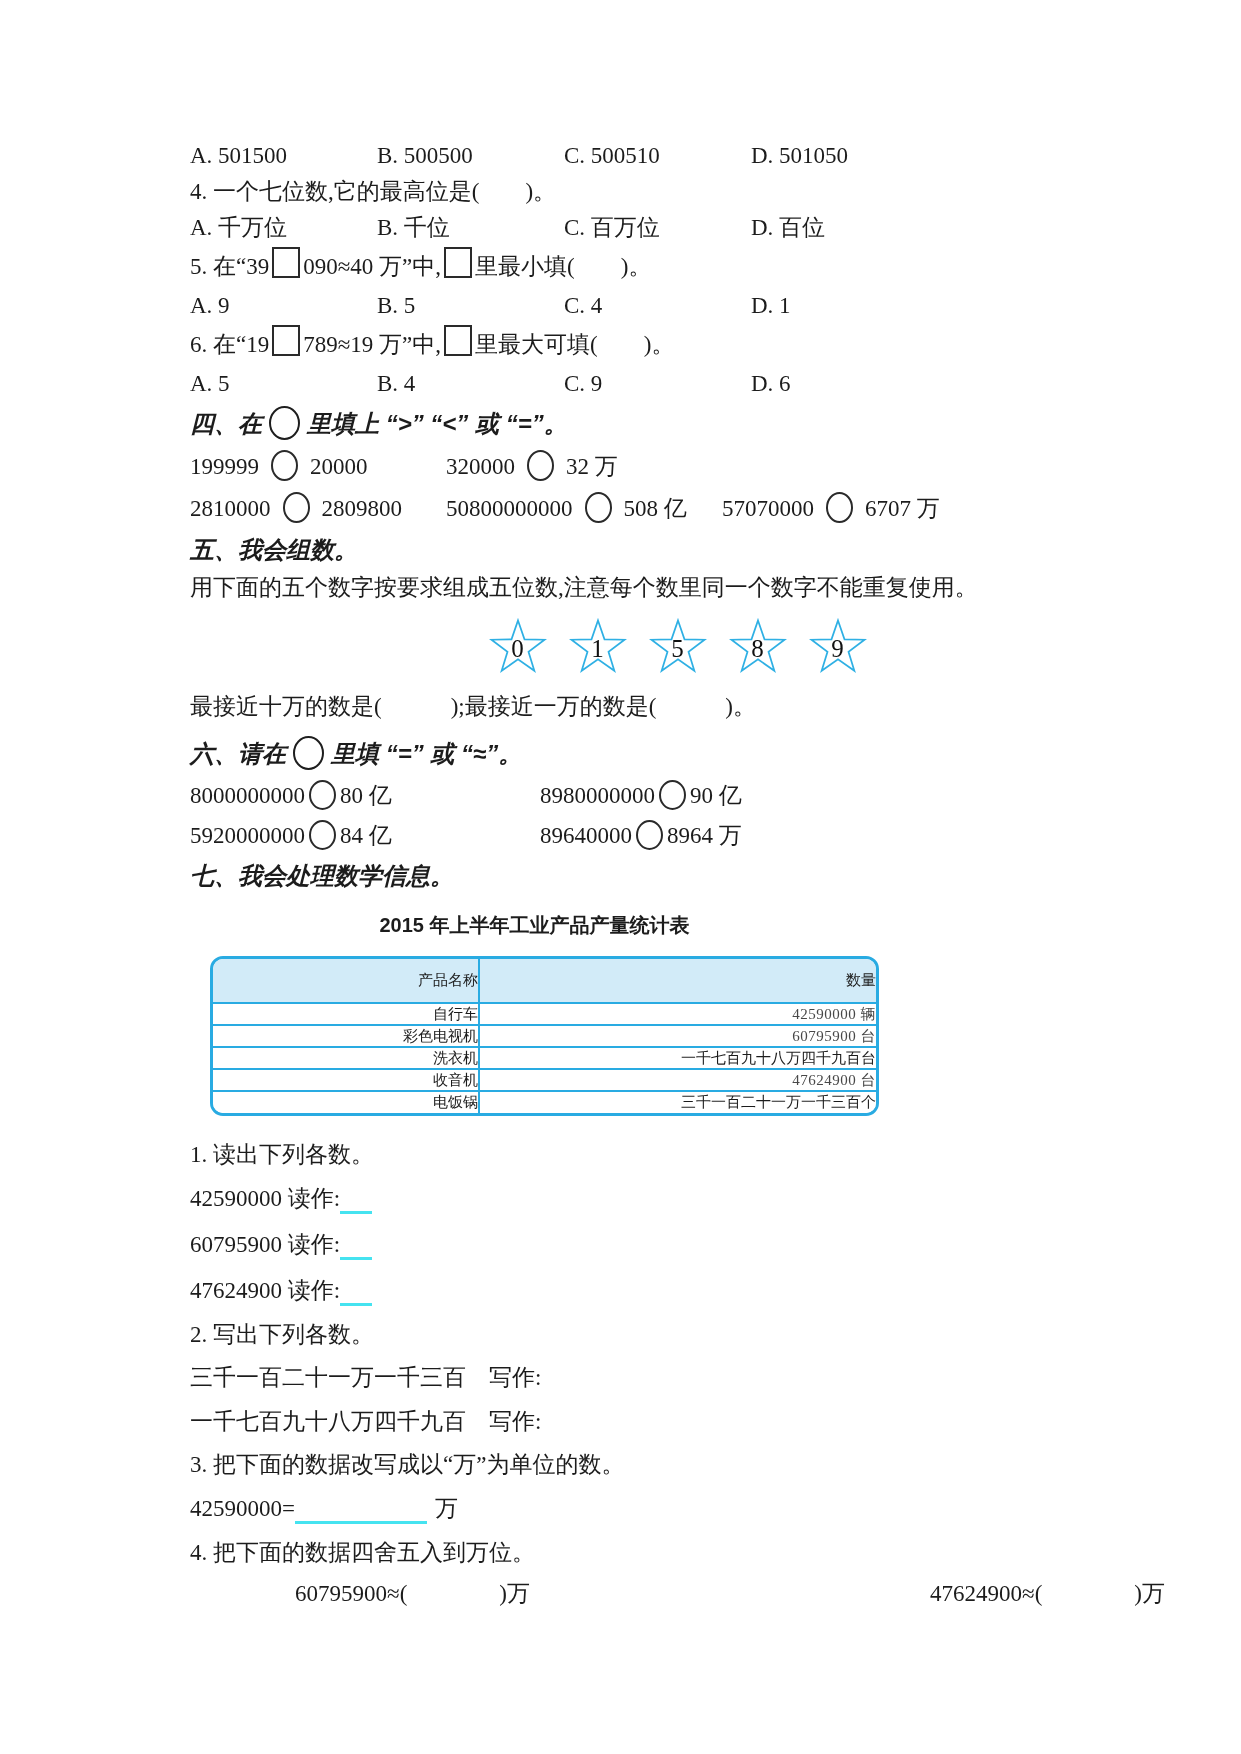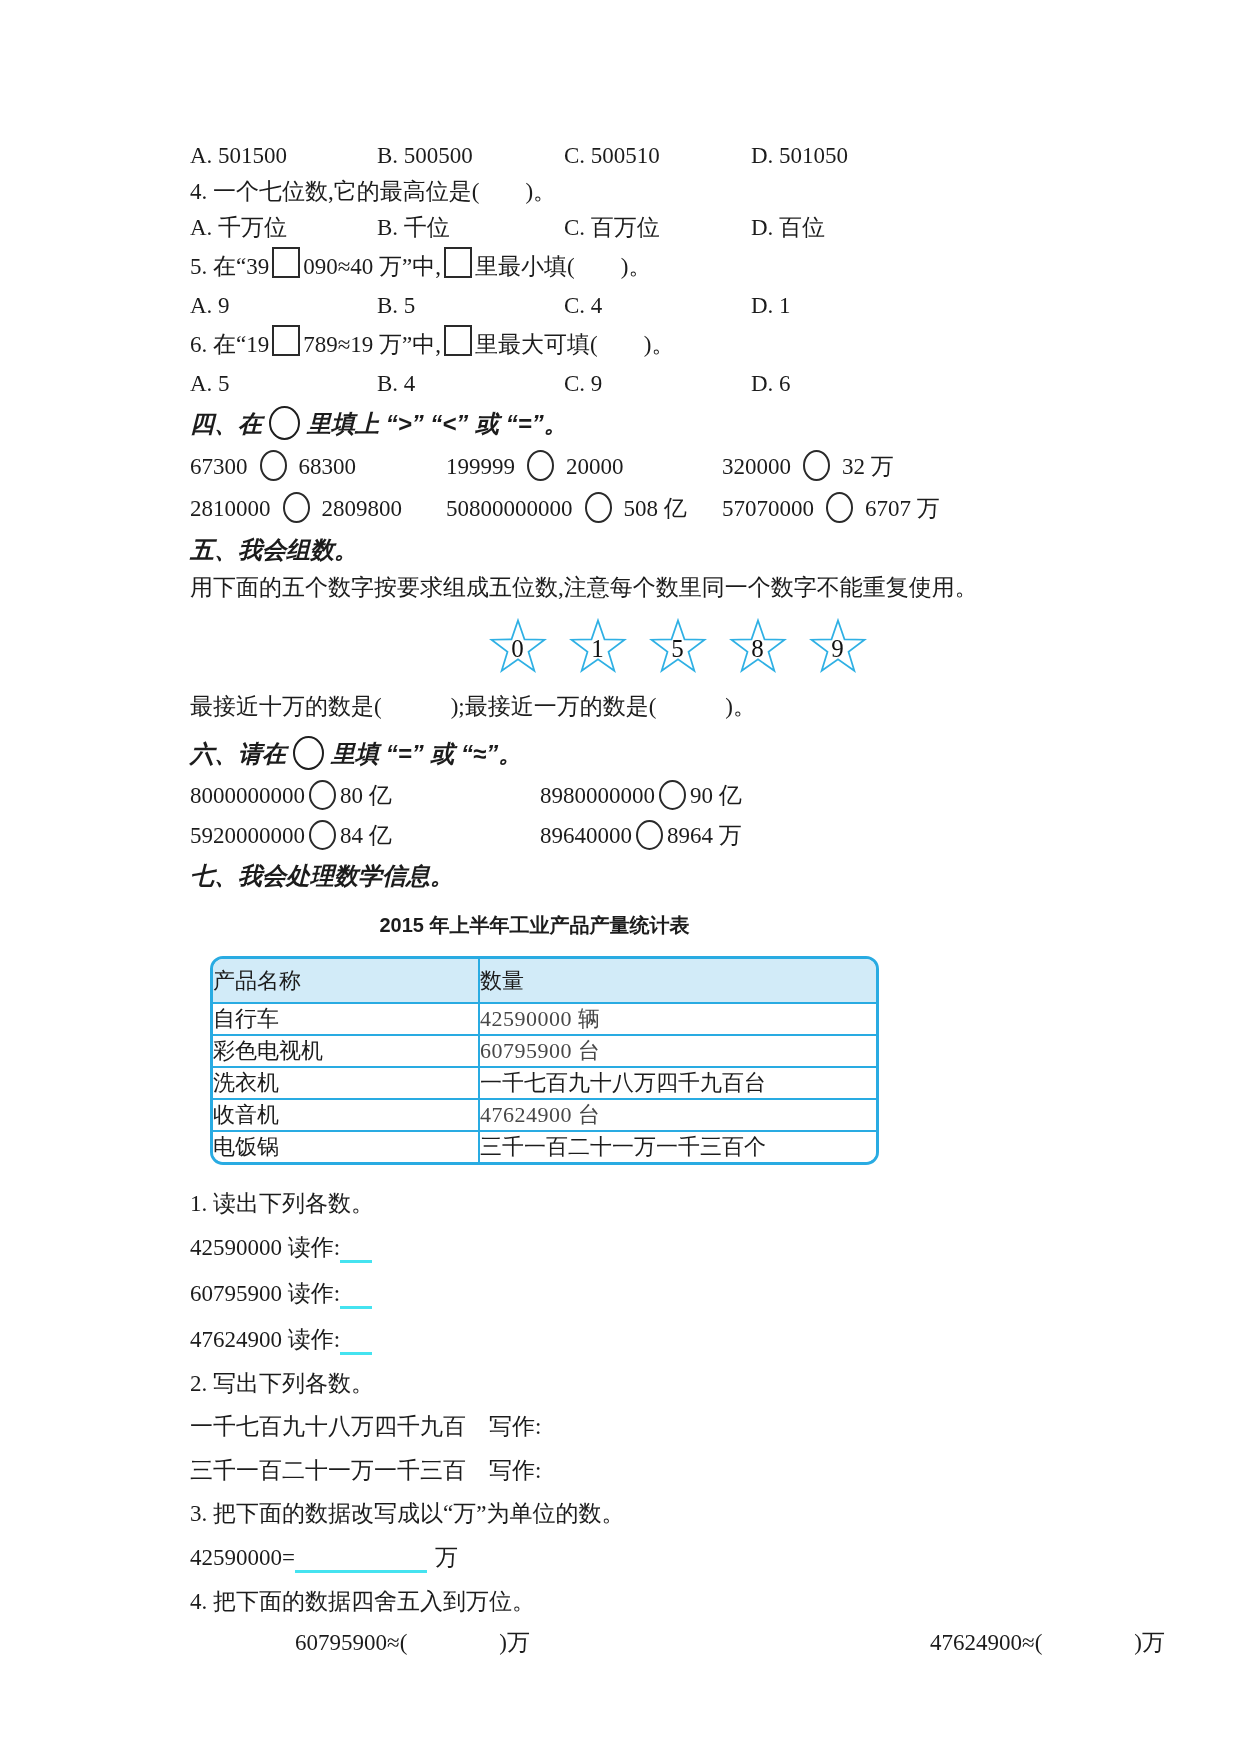--- a/index.html
+++ b/index.html
@@ -87,21 +87,21 @@
     font-family: "Liberation Sans", "DejaVu Sans", sans-serif;
     font-weight: bold; font-size: 20px; line-height: 46px; margin-top: 6px;
   }
   .tbl-frame {
     width: 669px; margin: 8px 0 18px 20px;
     border: 3px solid #29abe2; border-radius: 13px; overflow: hidden;
     background: #ffffff;
   }
   .tbl { width: 100%; border-collapse: collapse; }
   .tbl th, .tbl td {
-    text-align: left; font-weight: normal; font-size: 22px;
+    text-align: right; font-weight: normal; font-size: 15px;
     border: 2px solid #29abe2; padding: 0;
   }
   .tbl th { background: #d2ebf8; height: 44px; }
   .tbl td { height: 22px; background: #ffffff; }
   .tbl tr > *:first-child { border-left: none; width: 266px; }
   .tbl tr > *:last-child  { border-right: none; }
   .tbl tr:first-child > * { border-top: none; }
   .tbl tr:last-child  > * { border-bottom: none; margin-left: 22px; }
   .tbl .num { color: #474747; letter-spacing: 0.5px; }
 
@@ -156,21 +156,20 @@
     <div class="opts">
       <span>A. 5</span>
       <span>B. 4</span>
       <span>C. 9</span>
       <span>D. 6</span>
     </div>
 
     <div class="sec-h"><span>四、在</span><span class="hdr-circle"></span><span>里填上 “&gt;” “&lt;” 或 “=”。</span></div>
 
     <div class="cmp-row">
-      <span><span>67300</span><span class="cmp-circle"></span><span>68300</span></span>
       <span><span>199999</span><span class="cmp-circle"></span><span>20000</span></span>
       <span><span>320000</span><span class="cmp-circle"></span><span>32 万</span></span>
     </div>
     <div class="cmp-row">
       <span><span>2810000</span><span class="cmp-circle"></span><span>2809800</span></span>
       <span><span>50800000000</span><span class="cmp-circle"></span><span>508 亿</span></span>
       <span><span>57070000</span><span class="cmp-circle"></span><span>6707 万</span></span>
     </div>
 
     <div class="sec-h" style="line-height:40px;">五、我会组数。</div>
@@ -258,22 +257,22 @@
     </div>
 
     <div class="line tall">1. 读出下列各数。</div>
 
     <div class="line read-line"><span>42590000 读作:</span><span class="u-short"></span></div>
     <div class="line read-line"><span>60795900 读作:</span><span class="u-short"></span></div>
     <div class="line read-line"><span>47624900 读作:</span><span class="u-short"></span></div>
 
     <div class="line tall">2. 写出下列各数。</div>
 
+    <div class="line write-line">三千一百二十一万一千三百　写作:</div>
     <div class="line write-line">一千七百九十八万四千九百　写作:</div>
-    <div class="line write-line">三千一百二十一万一千三百　写作:</div>
 
     <div class="line tall">3. 把下面的数据改写成以“万”为单位的数。</div>
 
     <div class="line" style="line-height:46px;"><span>42590000=</span><span class="u-long"></span><span>万</span></div>
 
     <div class="line tall">4. 把下面的数据四舍五入到万位。</div>
 
     <div class="round-row">
       <span>60795900≈(　　　　)万</span>
       <span>47624900≈(　　　　)万</span>

